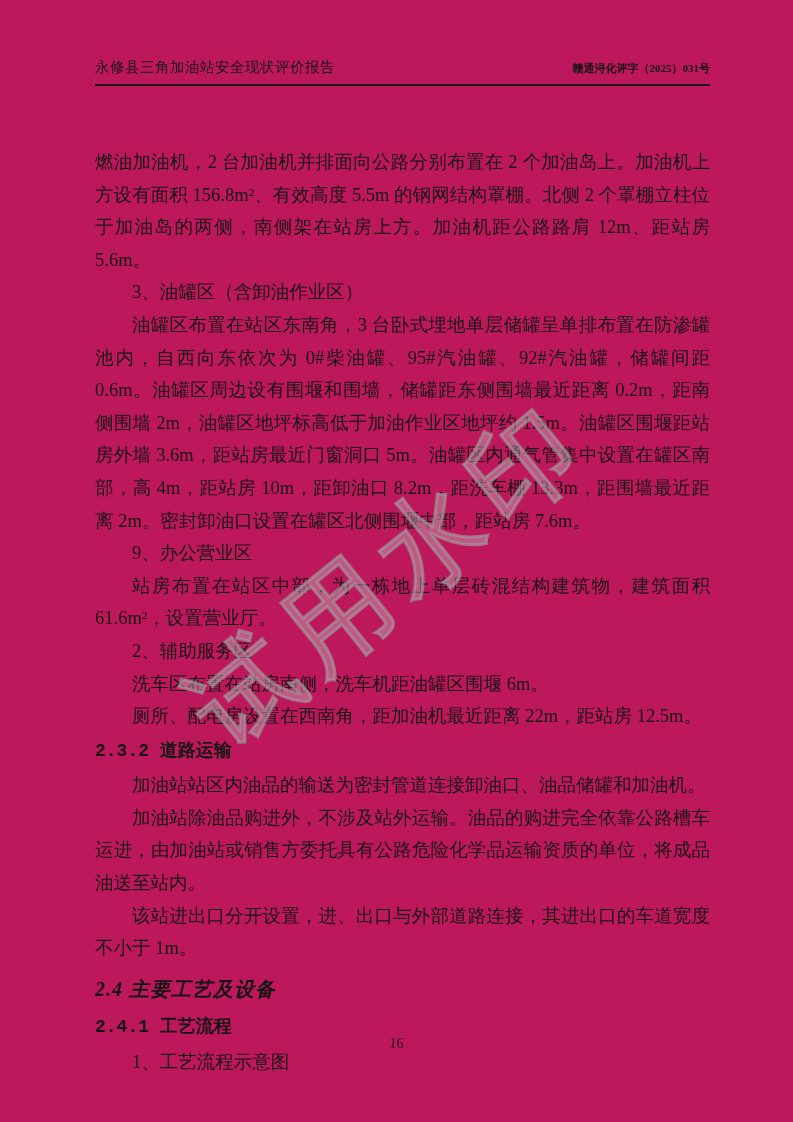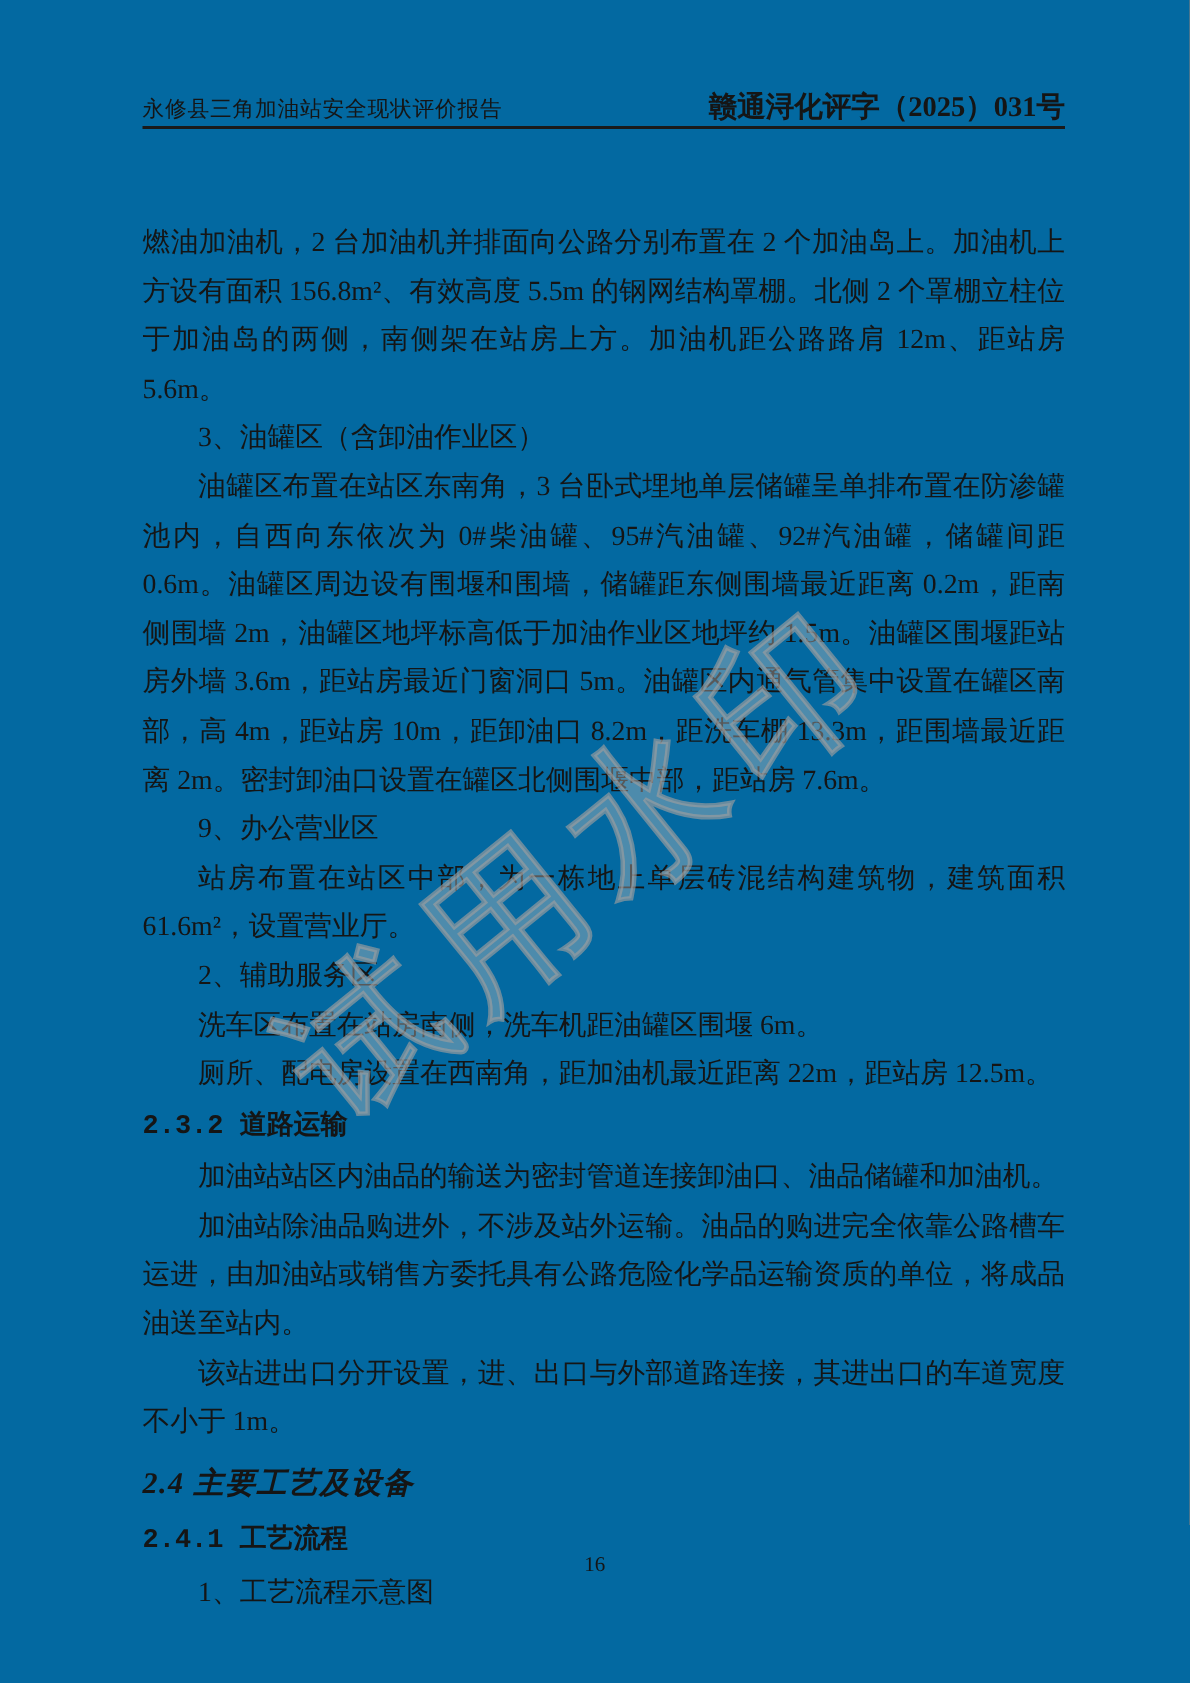--- a/index.html
+++ b/index.html
@@ -5,21 +5,21 @@
   html, body {
     margin: 0;
     padding: 0;
     background: #808080;
   }
   .page {
     position: relative;
     width: 793px;
     height: 1122px;
     margin: 0 auto;
-    background: #0369a1;
+    background: #be185d;
     overflow: hidden;
     font-family: "Liberation Serif", serif;
     color: #151515;
   }
   .header {
     position: absolute;
     top: 58px;
     left: 95px;
     right: 83px;
     display: flex;
@@ -27,21 +27,21 @@
     align-items: baseline;
   }
   .header-left {
     font-family: "Liberation Sans", sans-serif;
     font-size: 14.5px;
     letter-spacing: 0.5px;
   }
   .header-right {
     font-family: "Liberation Serif", serif;
     font-weight: bold;
-    font-size: 19px;
+    font-size: 11px;
   }
   .header-rule {
     position: absolute;
     top: 84px;
     left: 95px;
     right: 83px;
     border-top: 2px solid #1a1a1a;
   }
   .body-text {
     position: absolute;

